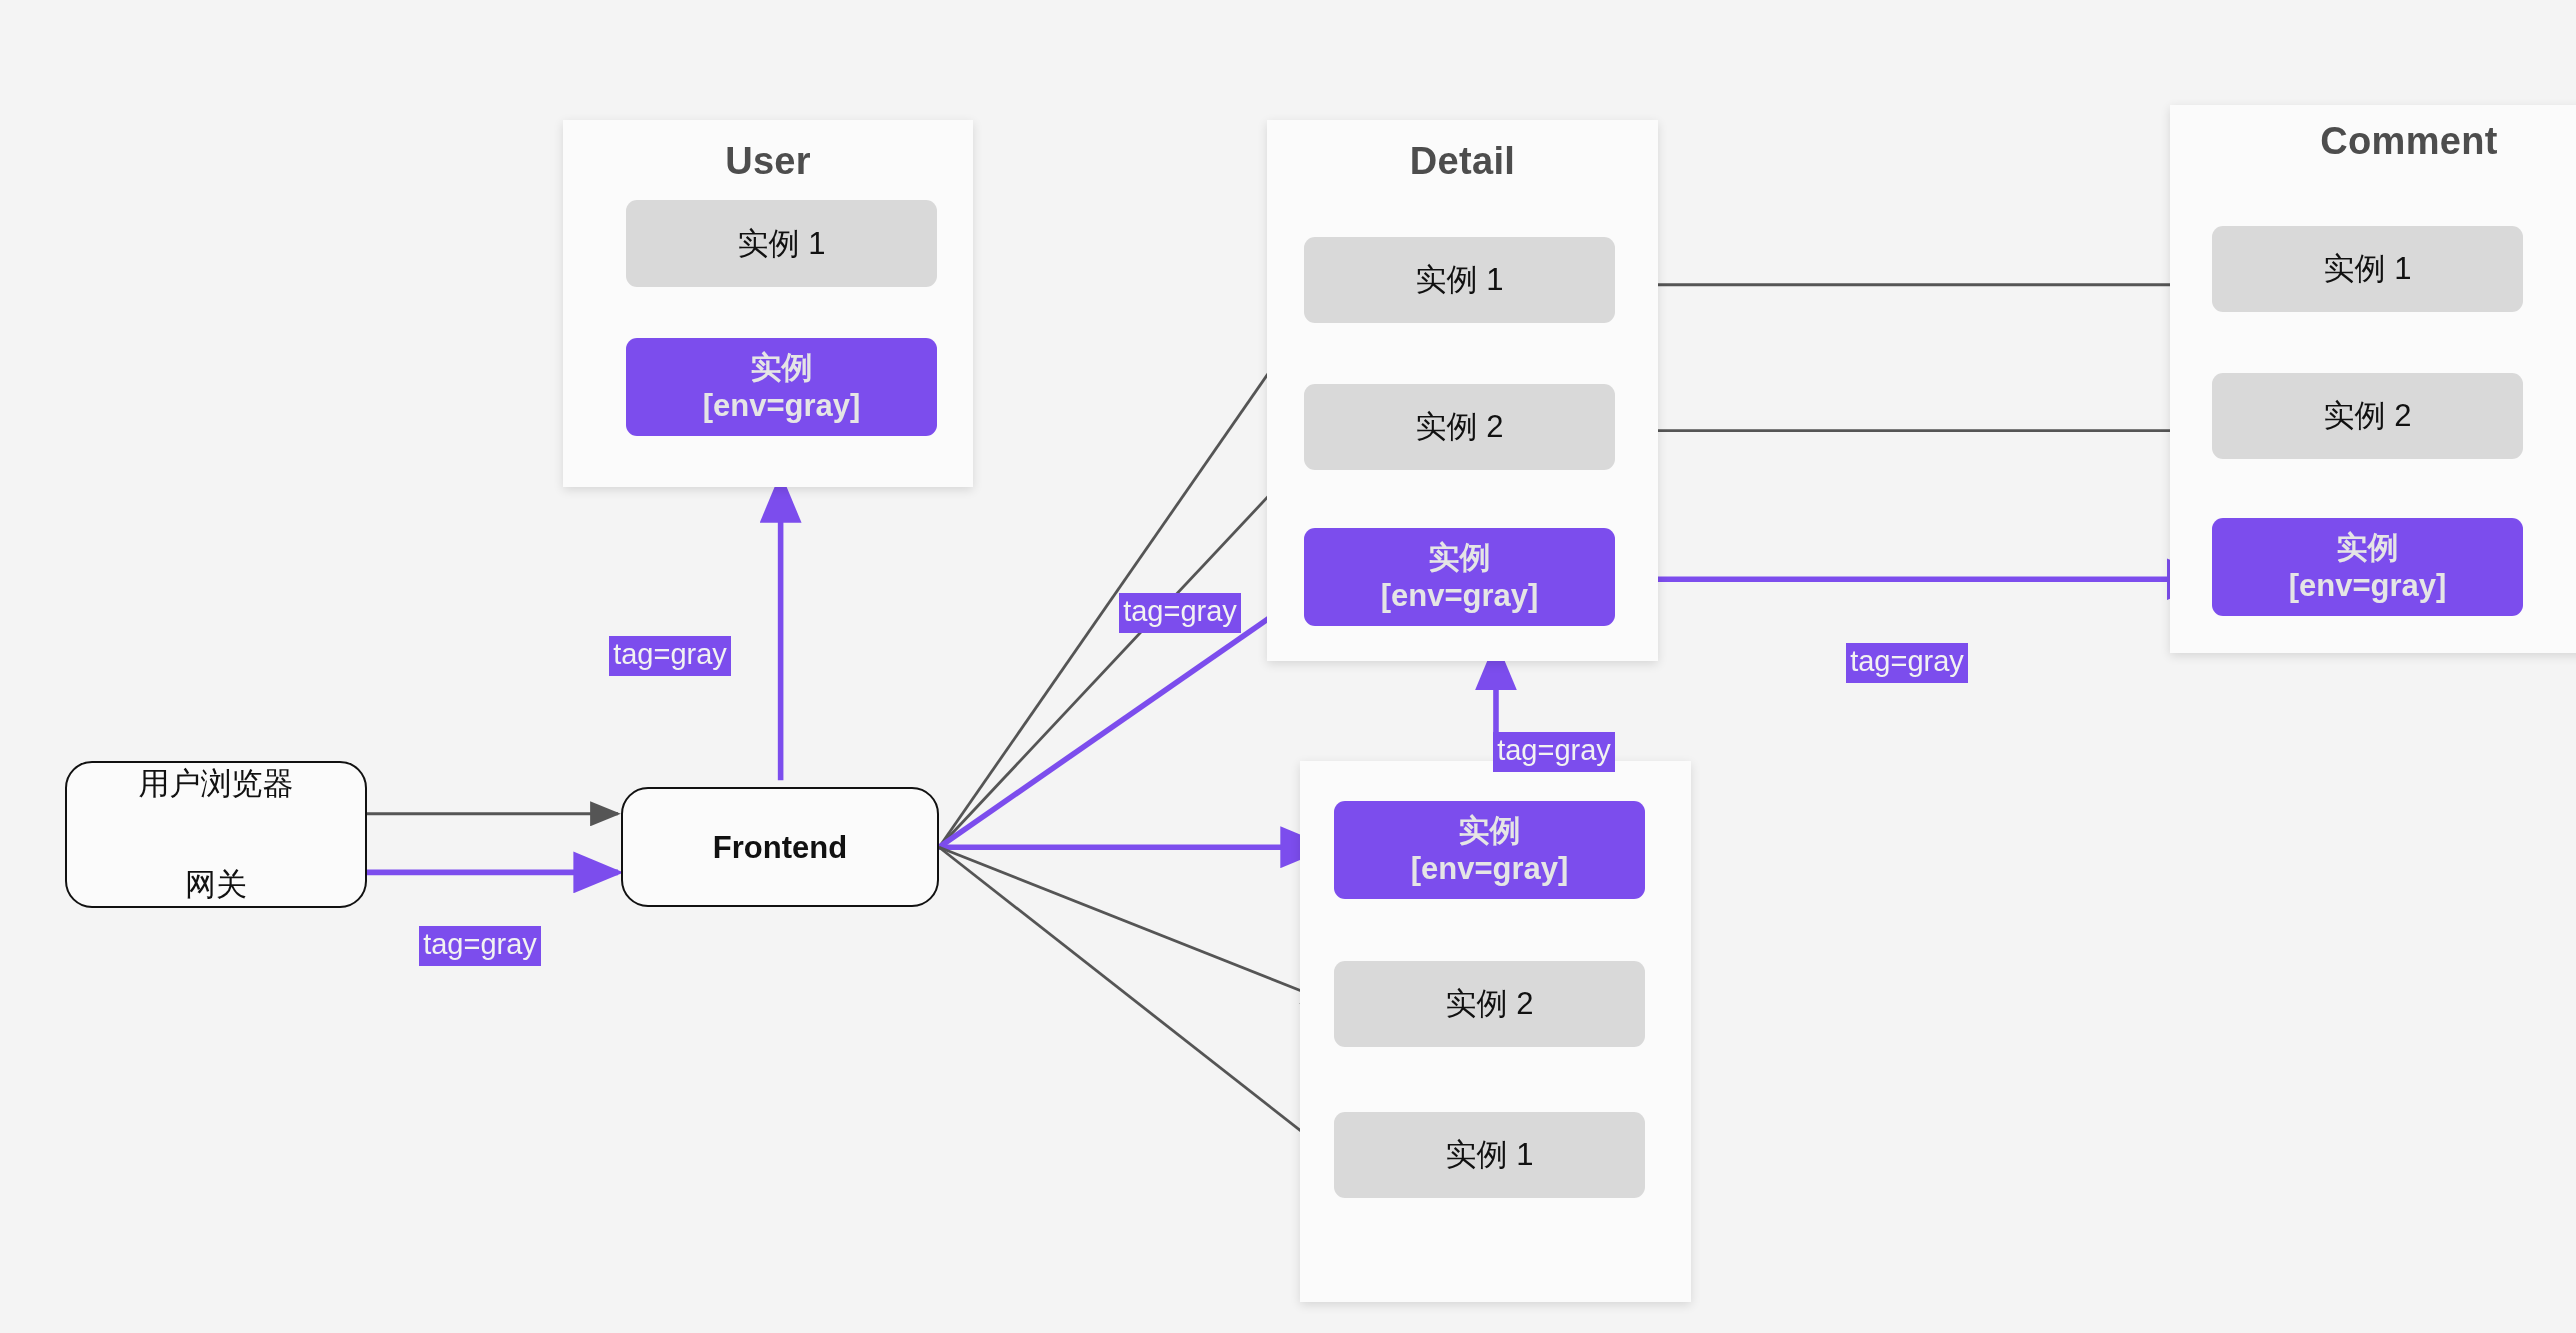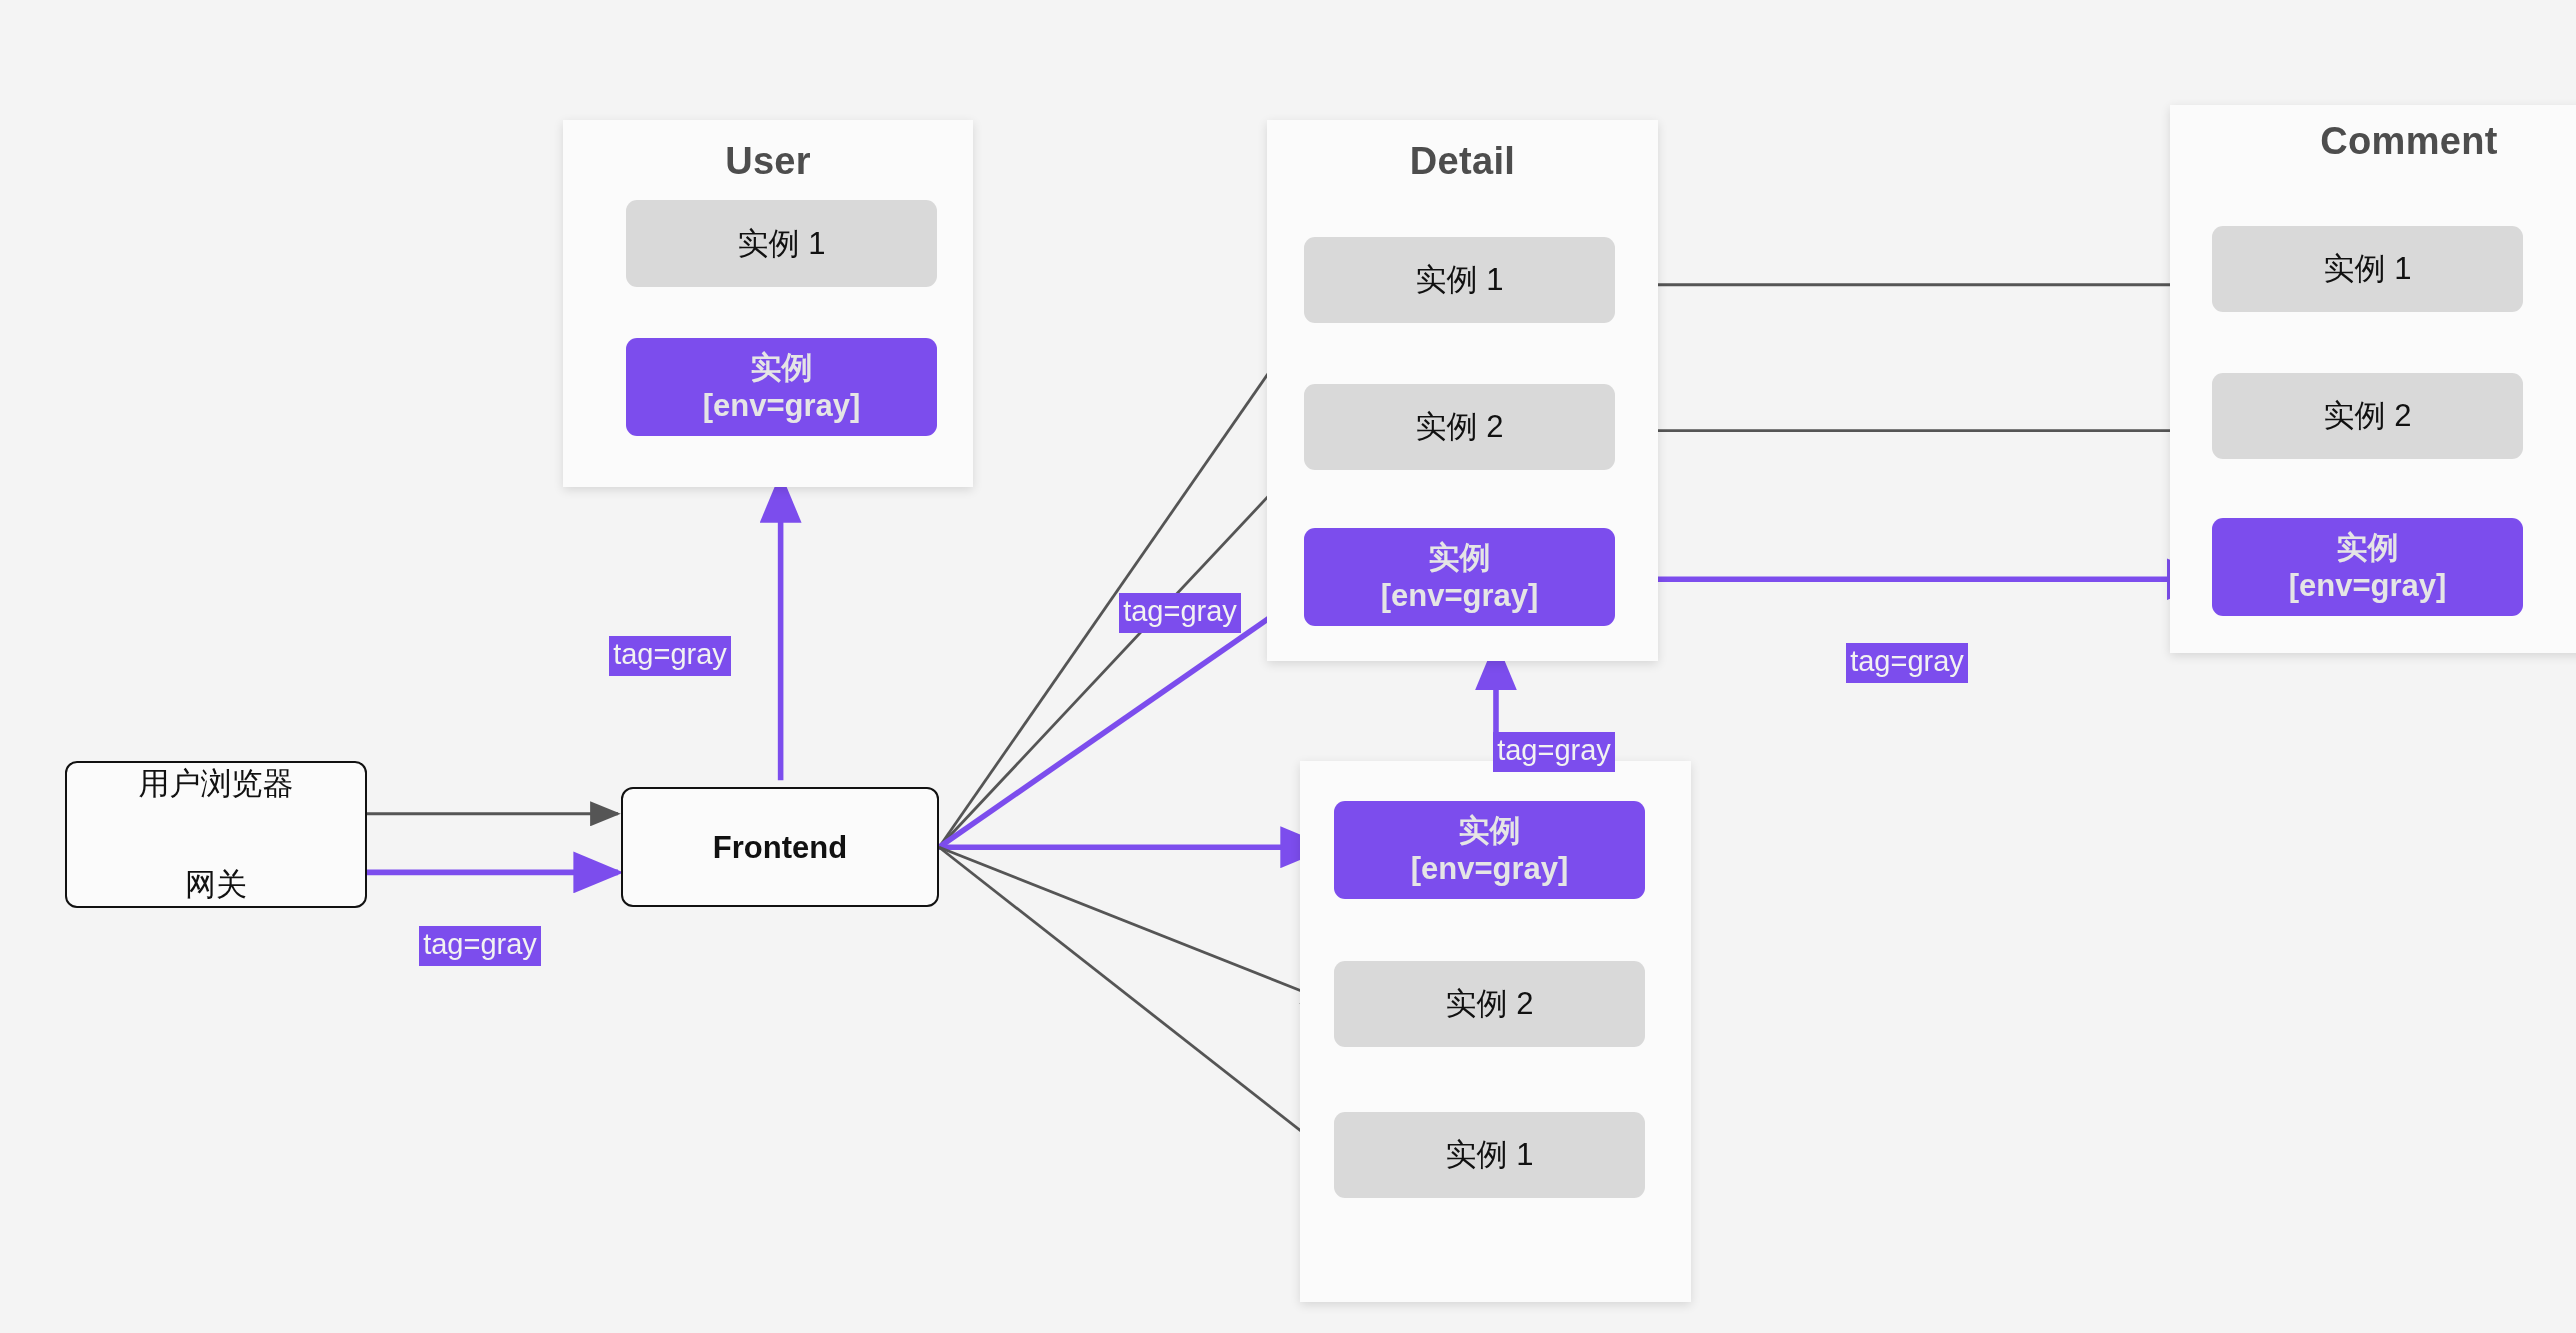--- a/index.html
+++ b/index.html
@@ -72,21 +72,21 @@
   .inst.gray-env {
     background: #7c4ded;
     color: #e5e5e5;
     font-weight: 700;
   }
   
   .node {
     position: absolute;
     background: #fbfbfb;
     border: 2.1px solid #111111;
-    border-radius: 12px;
+    border-radius: 27px;
     display: flex;
     flex-direction: column;
     align-items: center;
     justify-content: center;
     text-align: center;
     color: #111111;
     font-size: 31px;
     line-height: 1.95;
     z-index: 3;
     box-sizing: border-box;

